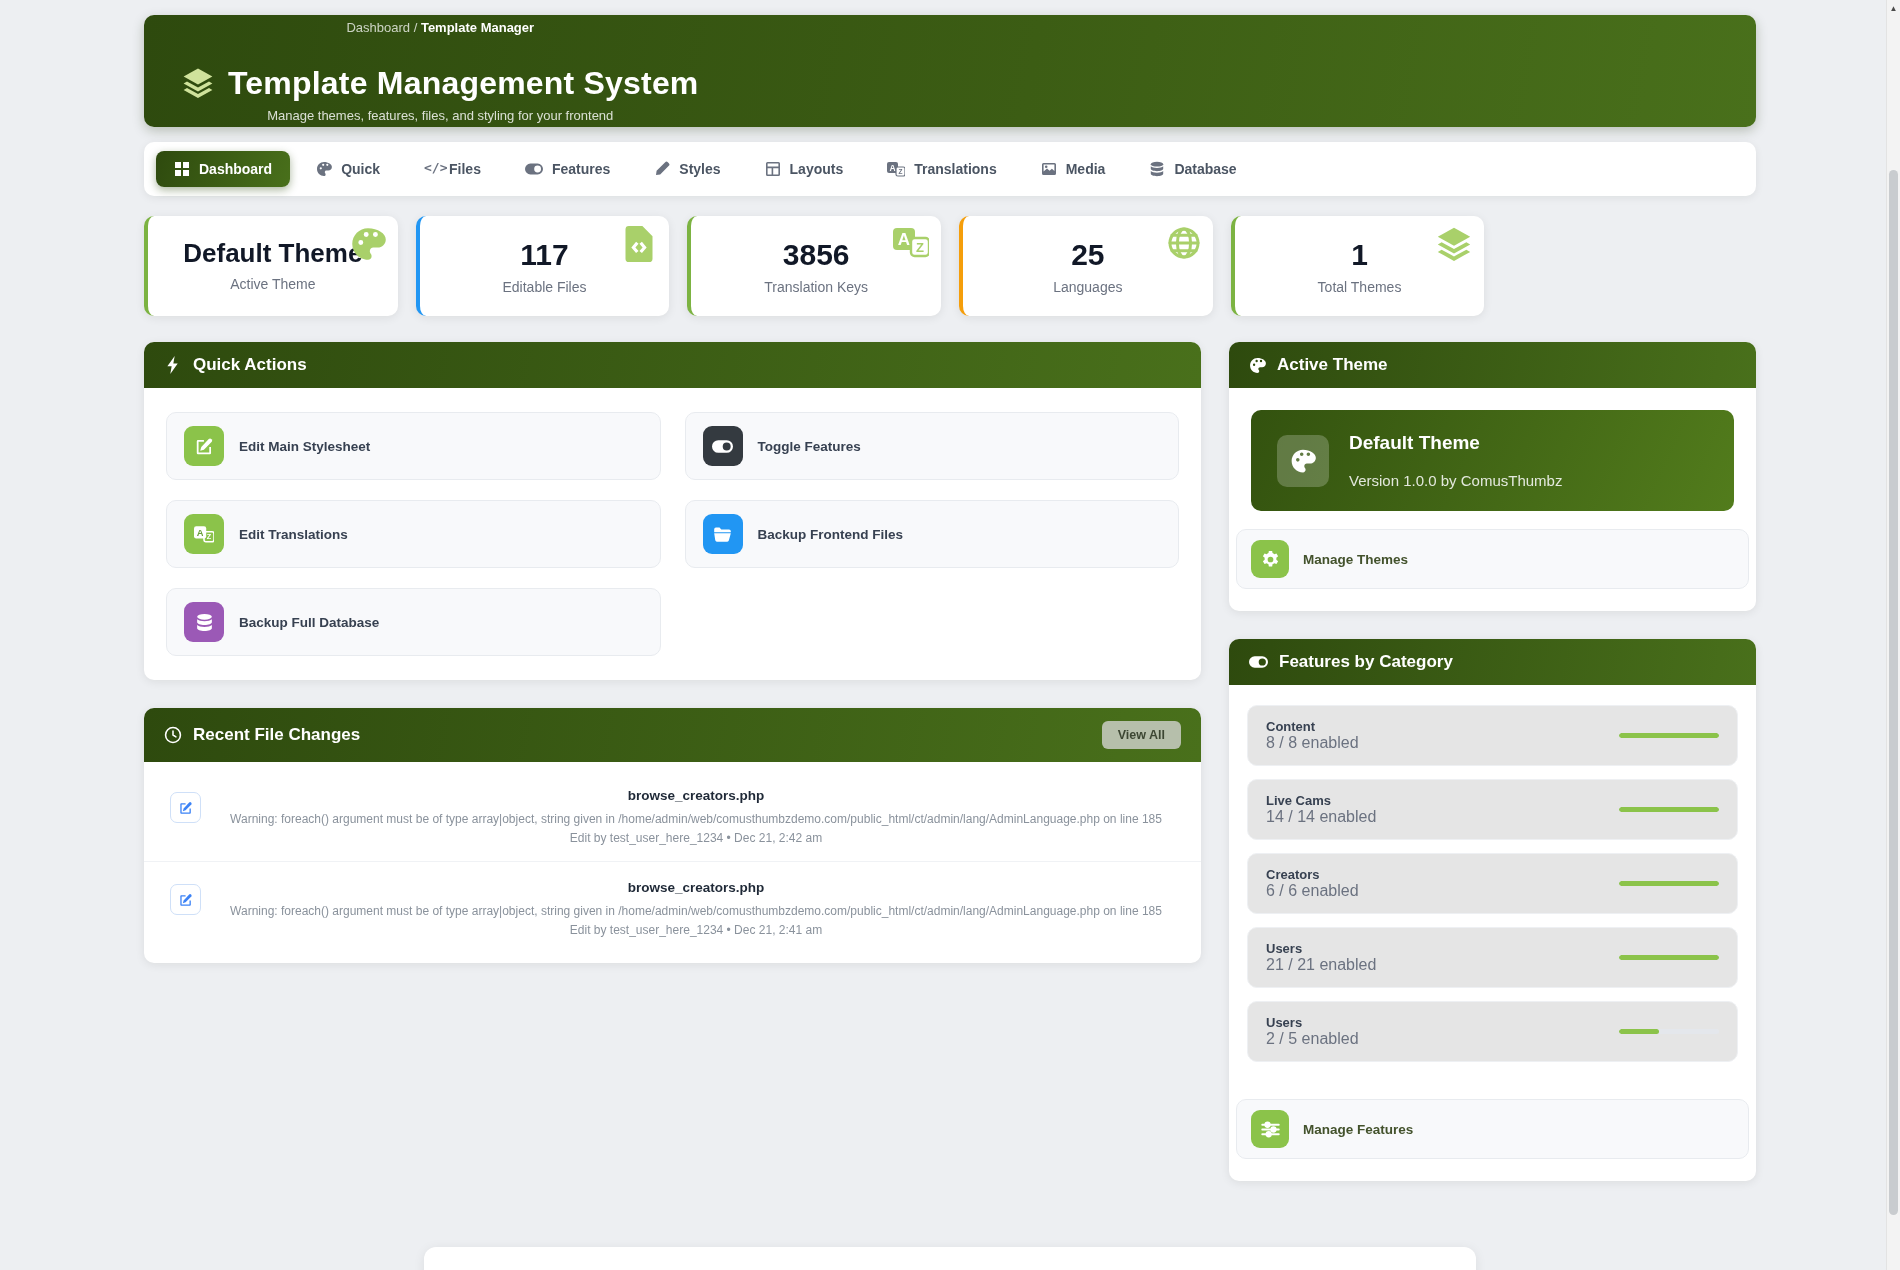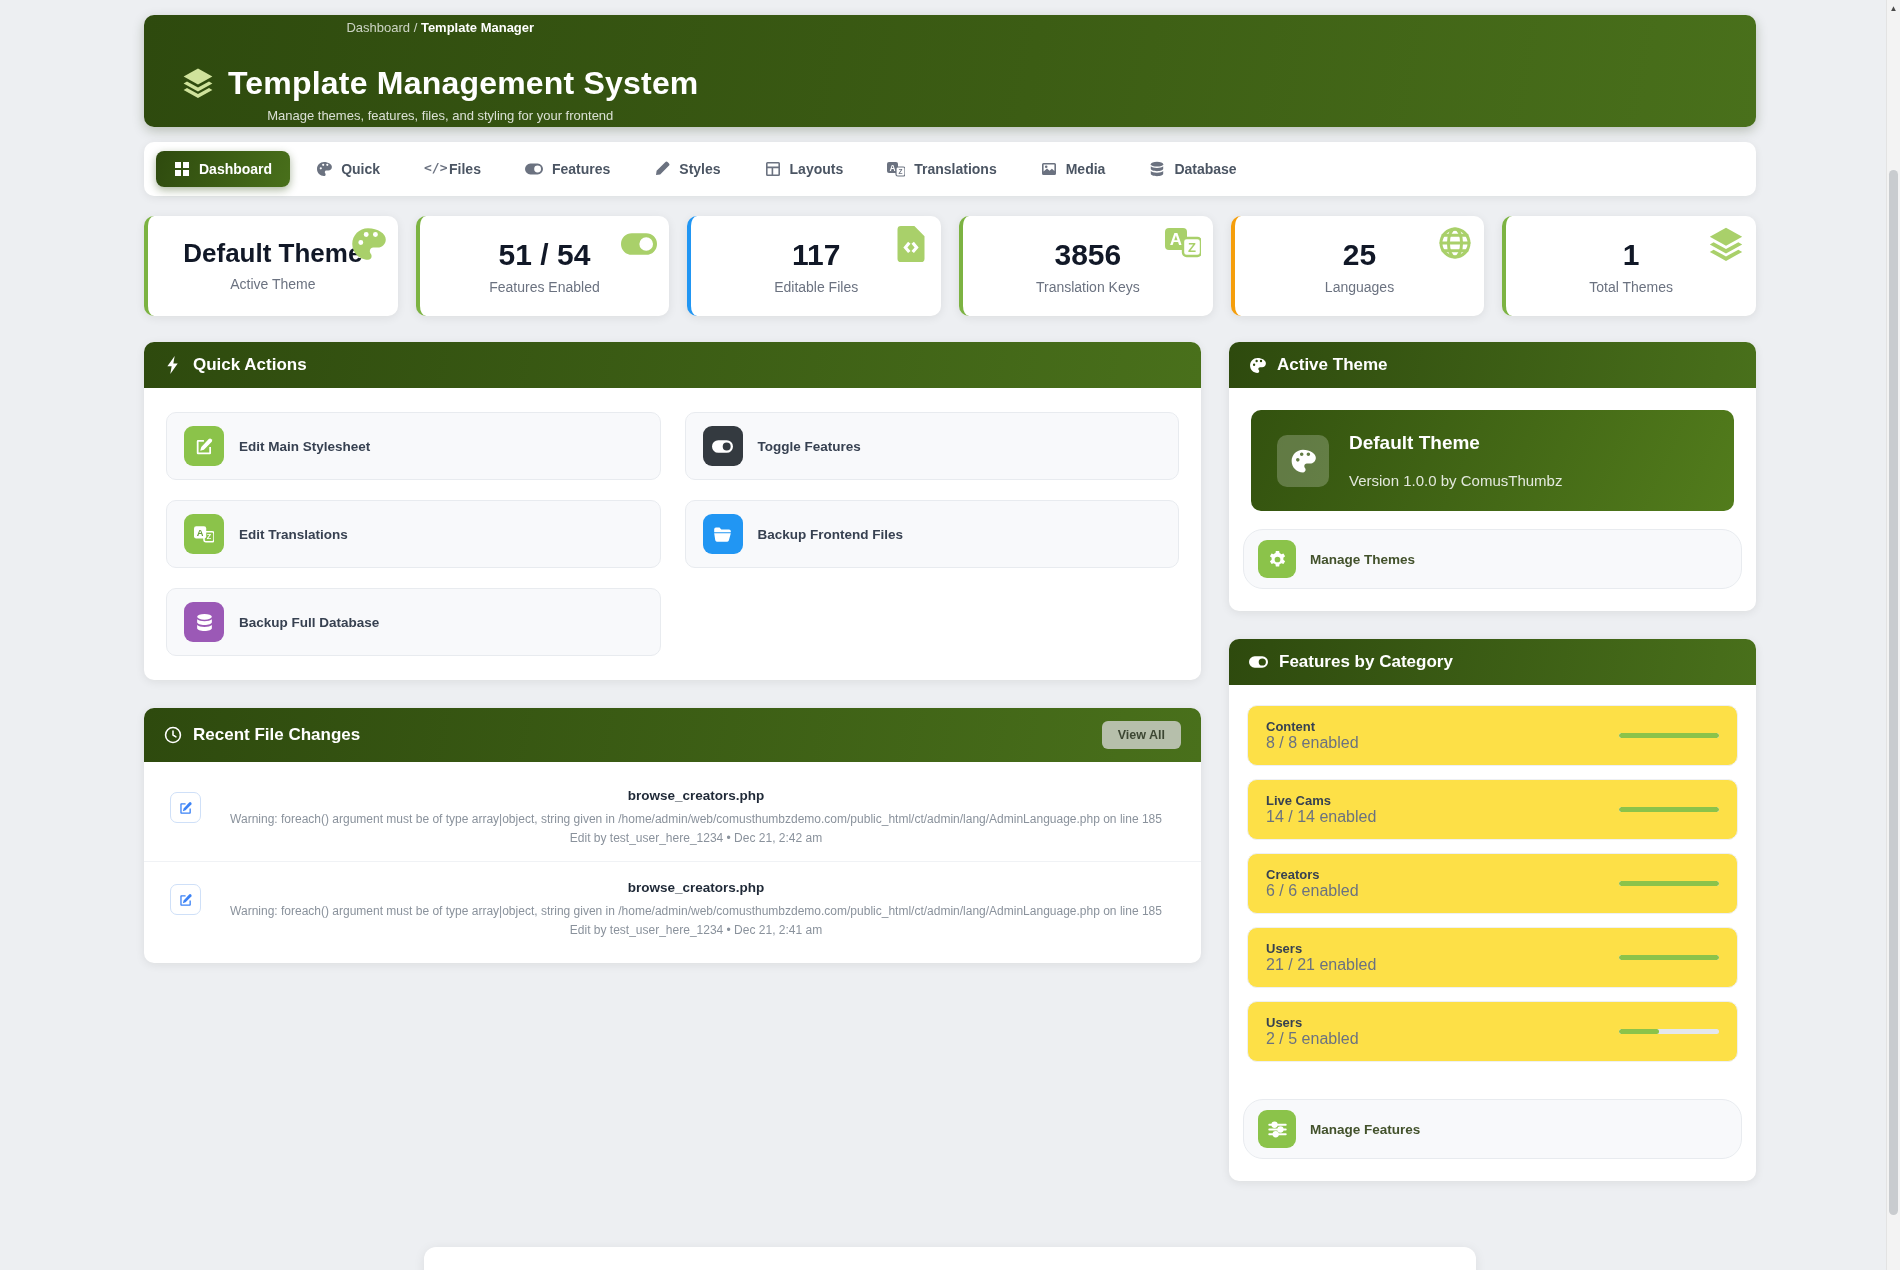--- a/index.html
+++ b/index.html
@@ -111,34 +111,34 @@
   }
   .at-thumb {
     width:52px; height:52px; border-radius:10px; flex:none;
     background:rgba(255,255,255,.22);
     display:flex; align-items:center; justify-content:center;
   }
   .at-thumb .ic { width:26px; height:26px; }
   .at-name { font-size:19px; font-weight:700; }
   .at-meta { font-size:15px; opacity:.85; margin-top:18px; }
   .manage-row {
-    margin:18px 14px 22px; background:#f8f9fb; border:1px solid #e8ebef;
-    border-radius:20px; padding:10px 14px; display:flex; align-items:center; gap:14px; cursor:pointer;
+    margin:18px 7px 22px; background:#f8f9fb; border:1px solid #e8ebef;
+    border-radius:10px; padding:10px 14px; display:flex; align-items:center; gap:14px; cursor:pointer;
   }
   .manage-icon {
     width:38px; height:38px; border-radius:9px; flex:none;
     background:#8bc34a; color:#fff; display:flex; align-items:center; justify-content:center;
   }
   .manage-icon .ic { width:19px; height:19px; }
   .manage-label { font-size:13.5px; font-weight:600; color:#43522c; }
 
   
   .fc-body { padding:20px 18px 6px; }
   .fc-row {
-    background:#fde047; border:1px solid #eef0f3; border-radius:10px;
+    background:#e5e5e5; border:1px solid #eef0f3; border-radius:10px;
     padding:13px 18px; display:flex; align-items:center; justify-content:space-between;
     margin-bottom:13px;
   }
   .fc-name { font-size:13px; font-weight:700; color:#374151; }
   .fc-stat { font-size:16px; color:#6b7280; }
   .bar { width:100px; height:5px; background:#e4e7ec; border-radius:3px; overflow:hidden; }
   .bar i { display:block; height:100%; border-radius:3px; background:#8bc34a; width:calc(var(--pct,0) * 1%); }
 
   
   .footer-card {
@@ -245,29 +245,20 @@
 
   <div class="stats">
     <div class="stat-card" style="--accent: #7cb342;">
       <div class="stat-icon">
           <svg class="ic" viewBox="0 0 16 16">
             <path fill-rule="evenodd" d="M8 1C4.1 1 1 4.1 1 8s3.1 7 7 7c.9 0 1.6-.7 1.6-1.6 0-.4-.1-.8-.4-1.1-.2-.3-.4-.7-.4-1.1 0-.9.7-1.6 1.6-1.6h1.9c2 0 3.6-1.6 3.6-3.6C15.9 3.4 12.4 1 8 1Zm-3.2 7.4a1.1 1.1 0 1 1 0-2.2 1.1 1.1 0 0 1 0 2.2Zm2.4-3.5a1.1 1.1 0 1 1 0-2.2 1.1 1.1 0 0 1 0 2.2Zm4.1 0a1.1 1.1 0 1 1 0-2.2 1.1 1.1 0 0 1 0 2.2Z"></path>
           </svg>
         </div>
       <div class="stat-value small">Default Theme</div>
       <div class="stat-label">Active Theme</div>
-    </div>
-    <div class="stat-card" style="--accent: #7cb342;">
-      <div class="stat-icon">
-          <svg class="ic" viewBox="0 0 20 12" style="width:36px;height:24px;margin-top:6px">
-            <path fill-rule="evenodd" d="M6 0h8a6 6 0 0 1 0 12H6A6 6 0 0 1 6 0Zm8 2.2a3.8 3.8 0 1 0 0 7.6 3.8 3.8 0 0 0 0-7.6Z"></path>
-          </svg>
-        </div>
-      <div class="stat-value">51 / 54</div>
-      <div class="stat-label">Features Enabled</div>
     </div>
     <div class="stat-card" style="--accent: #2196f3;">
       <div class="stat-icon">
           <svg class="ic" viewBox="0 0 16 16">
             <path fill-rule="evenodd" d="M3.5 0h6L14 4.5v10A1.5 1.5 0 0 1 12.5 16h-9A1.5 1.5 0 0 1 2 14.5v-13A1.5 1.5 0 0 1 3.5 0ZM6.7 7 4.6 9.5l2.1 2.5 1.1-.9-1.4-1.6 1.4-1.6Zm2.6 0-1.1.9 1.4 1.6-1.4 1.6 1.1.9 2.1-2.5Z"></path>
           </svg>
         </div>
       <div class="stat-value">117</div>
       <div class="stat-label">Editable Files</div>
     </div>

